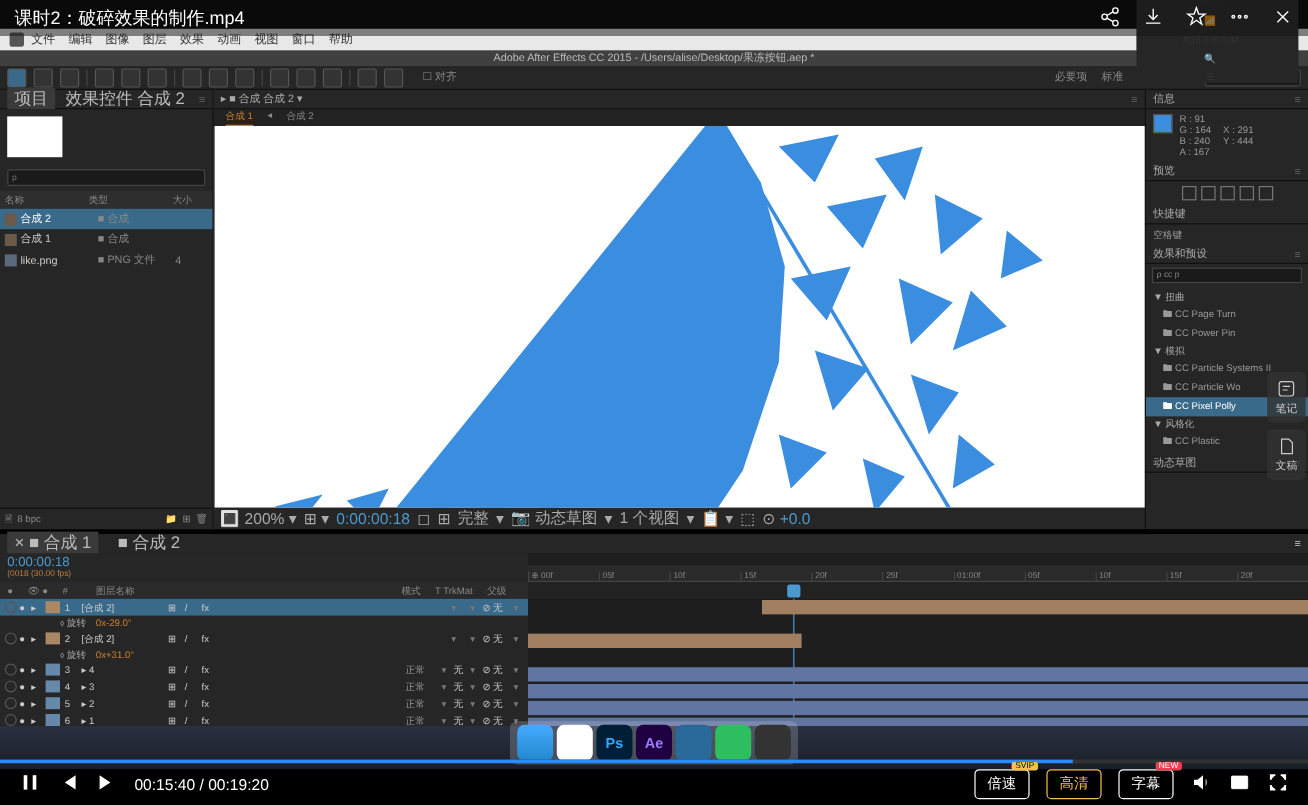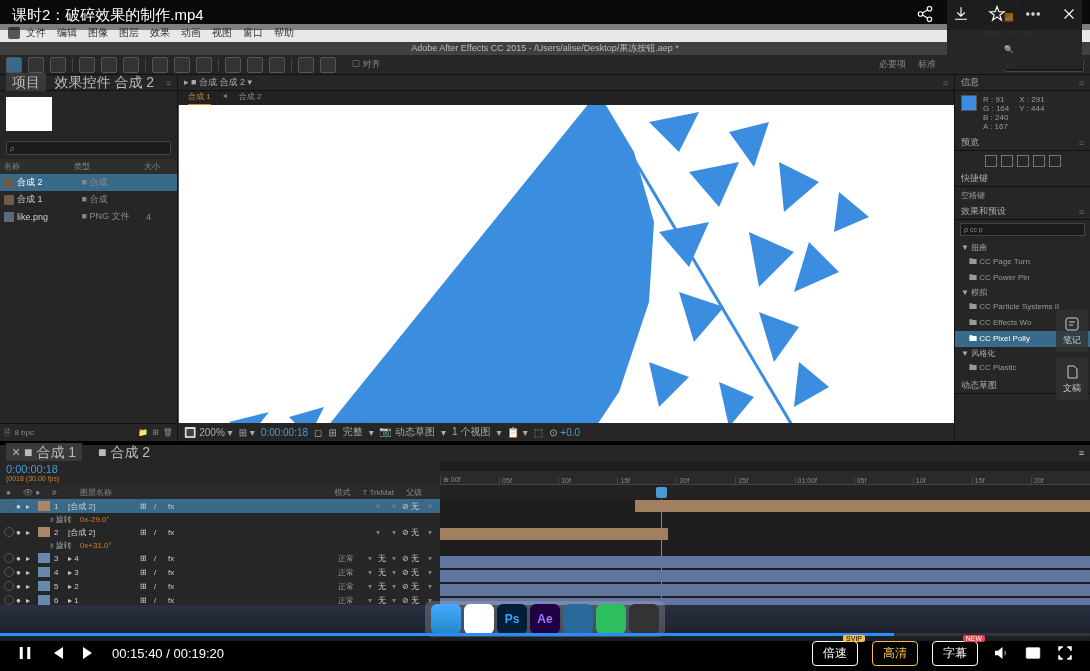--- a/index.html
+++ b/index.html
@@ -51,28 +51,28 @@
 .picon.png { background:#5a6a7a; }
 .prow span:nth-child(2){flex:1.2} .prow span:nth-child(3){flex:1.2;color:#888} .prow span:nth-child(4){flex:.5;color:#888}
 .proj-foot { height:18px; background:#262626; border-top:1px solid #111; display:flex; align-items:center; gap:4px; padding:0 4px; font-size:8px; color:#888; }
 
 
 .viewer { flex:1; background:#1a1a1a; display:flex; flex-direction:column; border-right:1px solid #111; }
 .vtabs2 { height:14px; background:#222; display:flex; padding:0 10px; gap:12px; font-size:8px; color:#888; }
 .vtabs2 .a { color:#d08030; border-bottom:1px solid #d08030; }
 .canvas { flex:1; background:#535353; display:flex; align-items:center; justify-content:center; overflow:hidden; }
 .comp-bg { width:775px; height:345px; background:#fff; position:relative; overflow:hidden; }
-.vfoot { height:18px; background:#262626; display:flex; align-items:center; padding:0 6px; gap:6px; font-size:10px; color:#aaa; }
+.vfoot { height:18px; background:#262626; display:flex; align-items:center; padding:0 6px; gap:6px; font-size:13px; color:#aaa; }
 .vfoot .n { color:#4a9ad0; }
 
 
 .right { width:135px; background:#262626; display:flex; flex-direction:column; font-size:8px; }
 .info-body { padding:4px 6px; display:flex; gap:6px; }
 .swatch { width:16px; height:16px; background:#3b8de0; border:1px solid #555; }
-.info-txt { display:flex; gap:10px; color:#999; }
+.info-txt { display:flex; gap:10px; color:#999;align-items:center; }
 .prev-ctrl { display:flex; justify-content:center; gap:4px; padding:4px; }
 .prev-ctrl .c { width:12px; height:12px; border:1px solid #777; }
 .fx-search { margin:3px 5px; height:13px; background:#1a1a1a; border:1px solid #444; font-size:7px; color:#888; padding:0 3px; }
 .fx-list { padding:2px 0; }
 .fx-cat { padding:1px 6px; color:#aaa; font-size:8px; }
 .fx-item { padding:1px 14px; color:#999; font-size:8px; }
 .fx-item.sel { background:#3a6a8a; color:#fff; }
 .motion-body { padding:4px 6px; color:#999; line-height:1.5; }
 
 
@@ -327,21 +327,21 @@
         <span>效果和预设</span>
         <span class="eq">≡</span>
       </div>
     <input class="fx-search" value="ρ cc p" style="">
     <div class="fx-list" id="fx-list">
         <div class="fx-cat">▼ 扭曲</div>
         <div class="fx-item">🖿 CC Page Turn</div>
         <div class="fx-item">🖿 CC Power Pin</div>
         <div class="fx-cat">▼ 模拟</div>
         <div class="fx-item">🖿 CC Particle Systems II</div>
-        <div class="fx-item">🖿 CC Effects Wo</div>
+        <div class="fx-item">🖿 CC Particle Wo</div>
         <div class="fx-item sel">🖿 CC Pixel Polly</div>
         <div class="fx-cat">▼ 风格化</div>
         <div class="fx-item">🖿 CC Plastic</div>
       </div>
     <div class="panel-h">
         <span>动态草图</span>
         <span class="eq">≡</span>
       </div>
   </div>
 </div>

